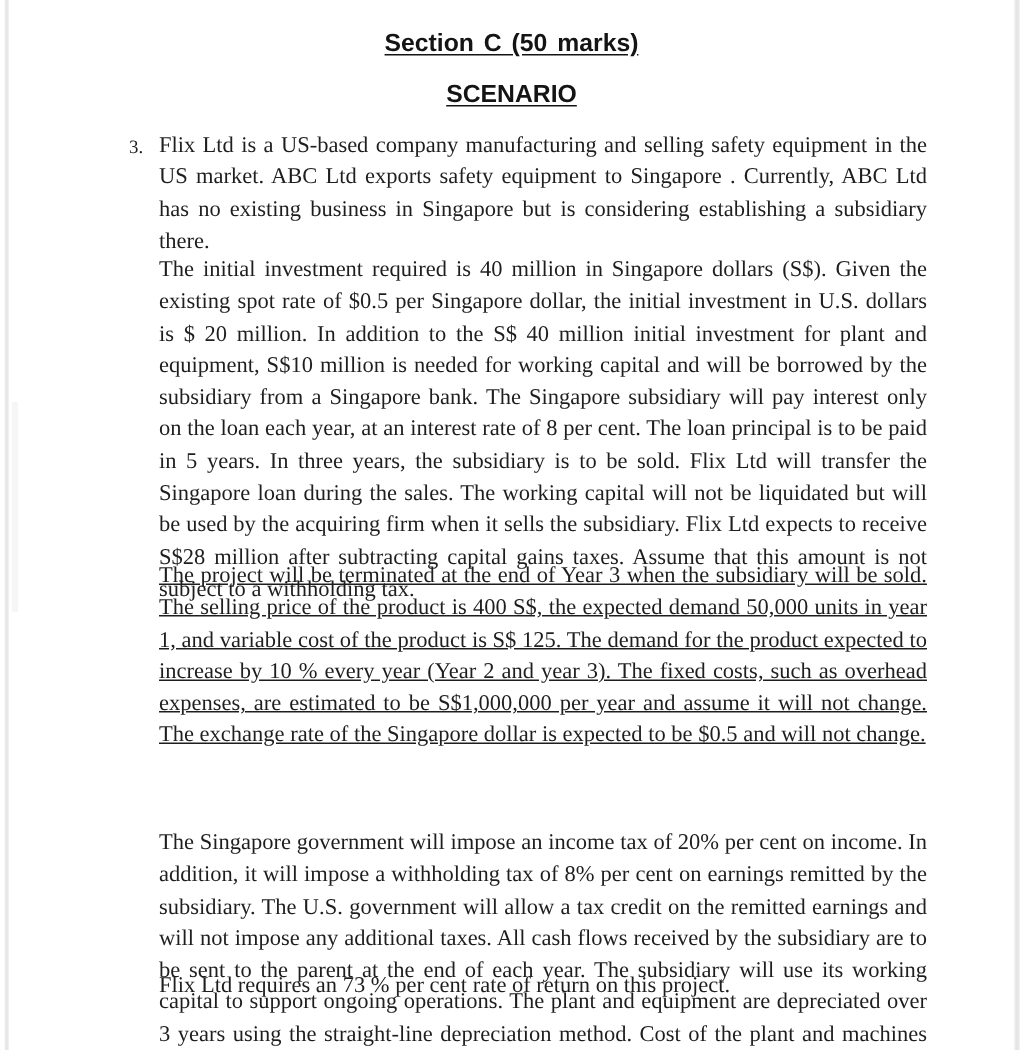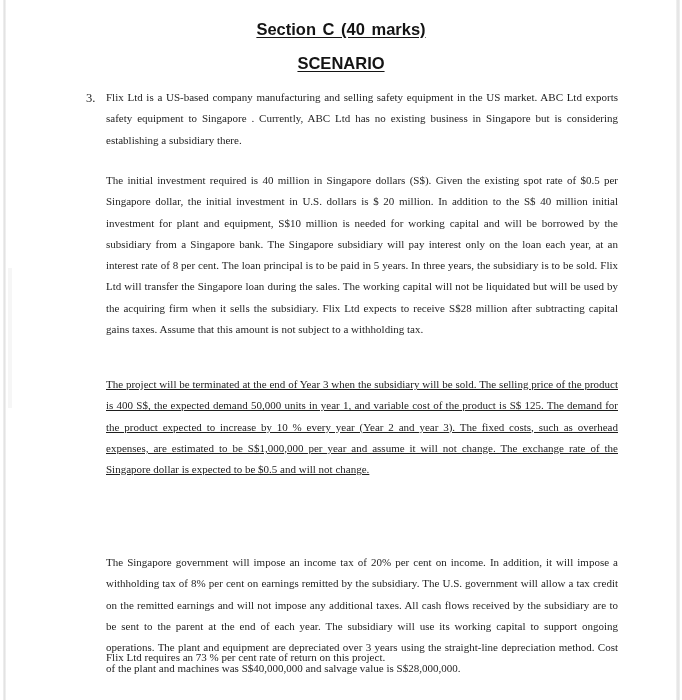--- a/index.html
+++ b/index.html
@@ -71,40 +71,40 @@
       position: absolute;
       left: 86px;
       top: 87px;
       font-size: 12.6px;
       line-height: 22px;
     }
     .para {
       position: absolute;
       left: 106px;
       width: 512px;
-      font-size: 11px;
+      font-size: 15px;
       line-height: 21.3px;
       text-align: justify;
       margin: 0;
     }
     .p1 { top: 87px; }
     .p2 { top: 170px; }
     .p3 { top: 374px; text-decoration: underline; }
     .p4 { top: 524px; margin-top: 28px; }
     .p5 { top: 647px; text-align: left; }
   </style>
 </head>
 <body>
 
 <div class="edge-left"></div>
 <div class="edge-left-inner"></div>
 <div class="edge-right"></div>
 
 <div class="page">
-  <div class="heading h-section">Section C   (40 marks)</div>
+  <div class="heading h-section">Section C   (50 marks)</div>
   <div class="heading h-scenario">SCENARIO</div>
 
   <div class="item-number">3.</div>
 
   <p class="para p1">Flix Ltd is a US-based company manufacturing and selling safety equipment in the US market. ABC Ltd exports safety equipment to Singapore . Currently, ABC Ltd  has no existing business in Singapore but is considering establishing a subsidiary there.</p>
   <p class="para p2">The initial investment required is 40 million in Singapore dollars (S$).  Given the existing spot rate of $0.5 per Singapore dollar, the initial investment in U.S. dollars is $ 20 million.  In addition to the S$ 40 million initial investment for plant and equipment, S$10 million is needed for working capital and will be borrowed by the subsidiary from a Singapore bank.  The Singapore subsidiary will pay interest only on the loan each year, at an interest rate of 8 per cent.  The loan principal is to be paid in 5 years. In three years, the subsidiary is to be sold.  Flix Ltd will transfer the Singapore loan during the sales.  The working capital will not be liquidated but will be used by the acquiring firm when it sells the subsidiary. Flix Ltd expects to receive S$28 million after subtracting capital gains taxes.  Assume that this amount is not subject to a withholding tax.</p>
   <p class="para p3">The project will be terminated at the end of Year 3 when the subsidiary will be sold. The selling price of the product is 400 S$, the expected demand 50,000 units in year 1, and variable cost of the product is S$ 125. The demand for the product expected to increase by 10 % every year (Year 2 and year 3). The fixed costs, such as overhead expenses, are estimated to be S$1,000,000 per year and assume it will not change. The exchange rate of the Singapore dollar is expected to be $0.5 and will not change.</p>
   <p class="para p4">The Singapore government will impose an income tax of 20% per cent on income.  In addition, it will impose a withholding tax of 8% per cent on earnings remitted by the subsidiary.  The U.S. government will allow a tax credit on the remitted earnings and will not impose any additional taxes. All cash flows received by the subsidiary are to be sent to the parent at the end of each year.  The subsidiary will use its working capital to support ongoing operations. The plant and equipment are depreciated over 3 years using the straight-line depreciation method.  Cost of the plant and machines was S$40,000,000 and salvage value is S$28,000,000.</p>
   <p class="para p5">Flix Ltd requires an 73 % per cent rate of return on this project.</p>
 </div>

